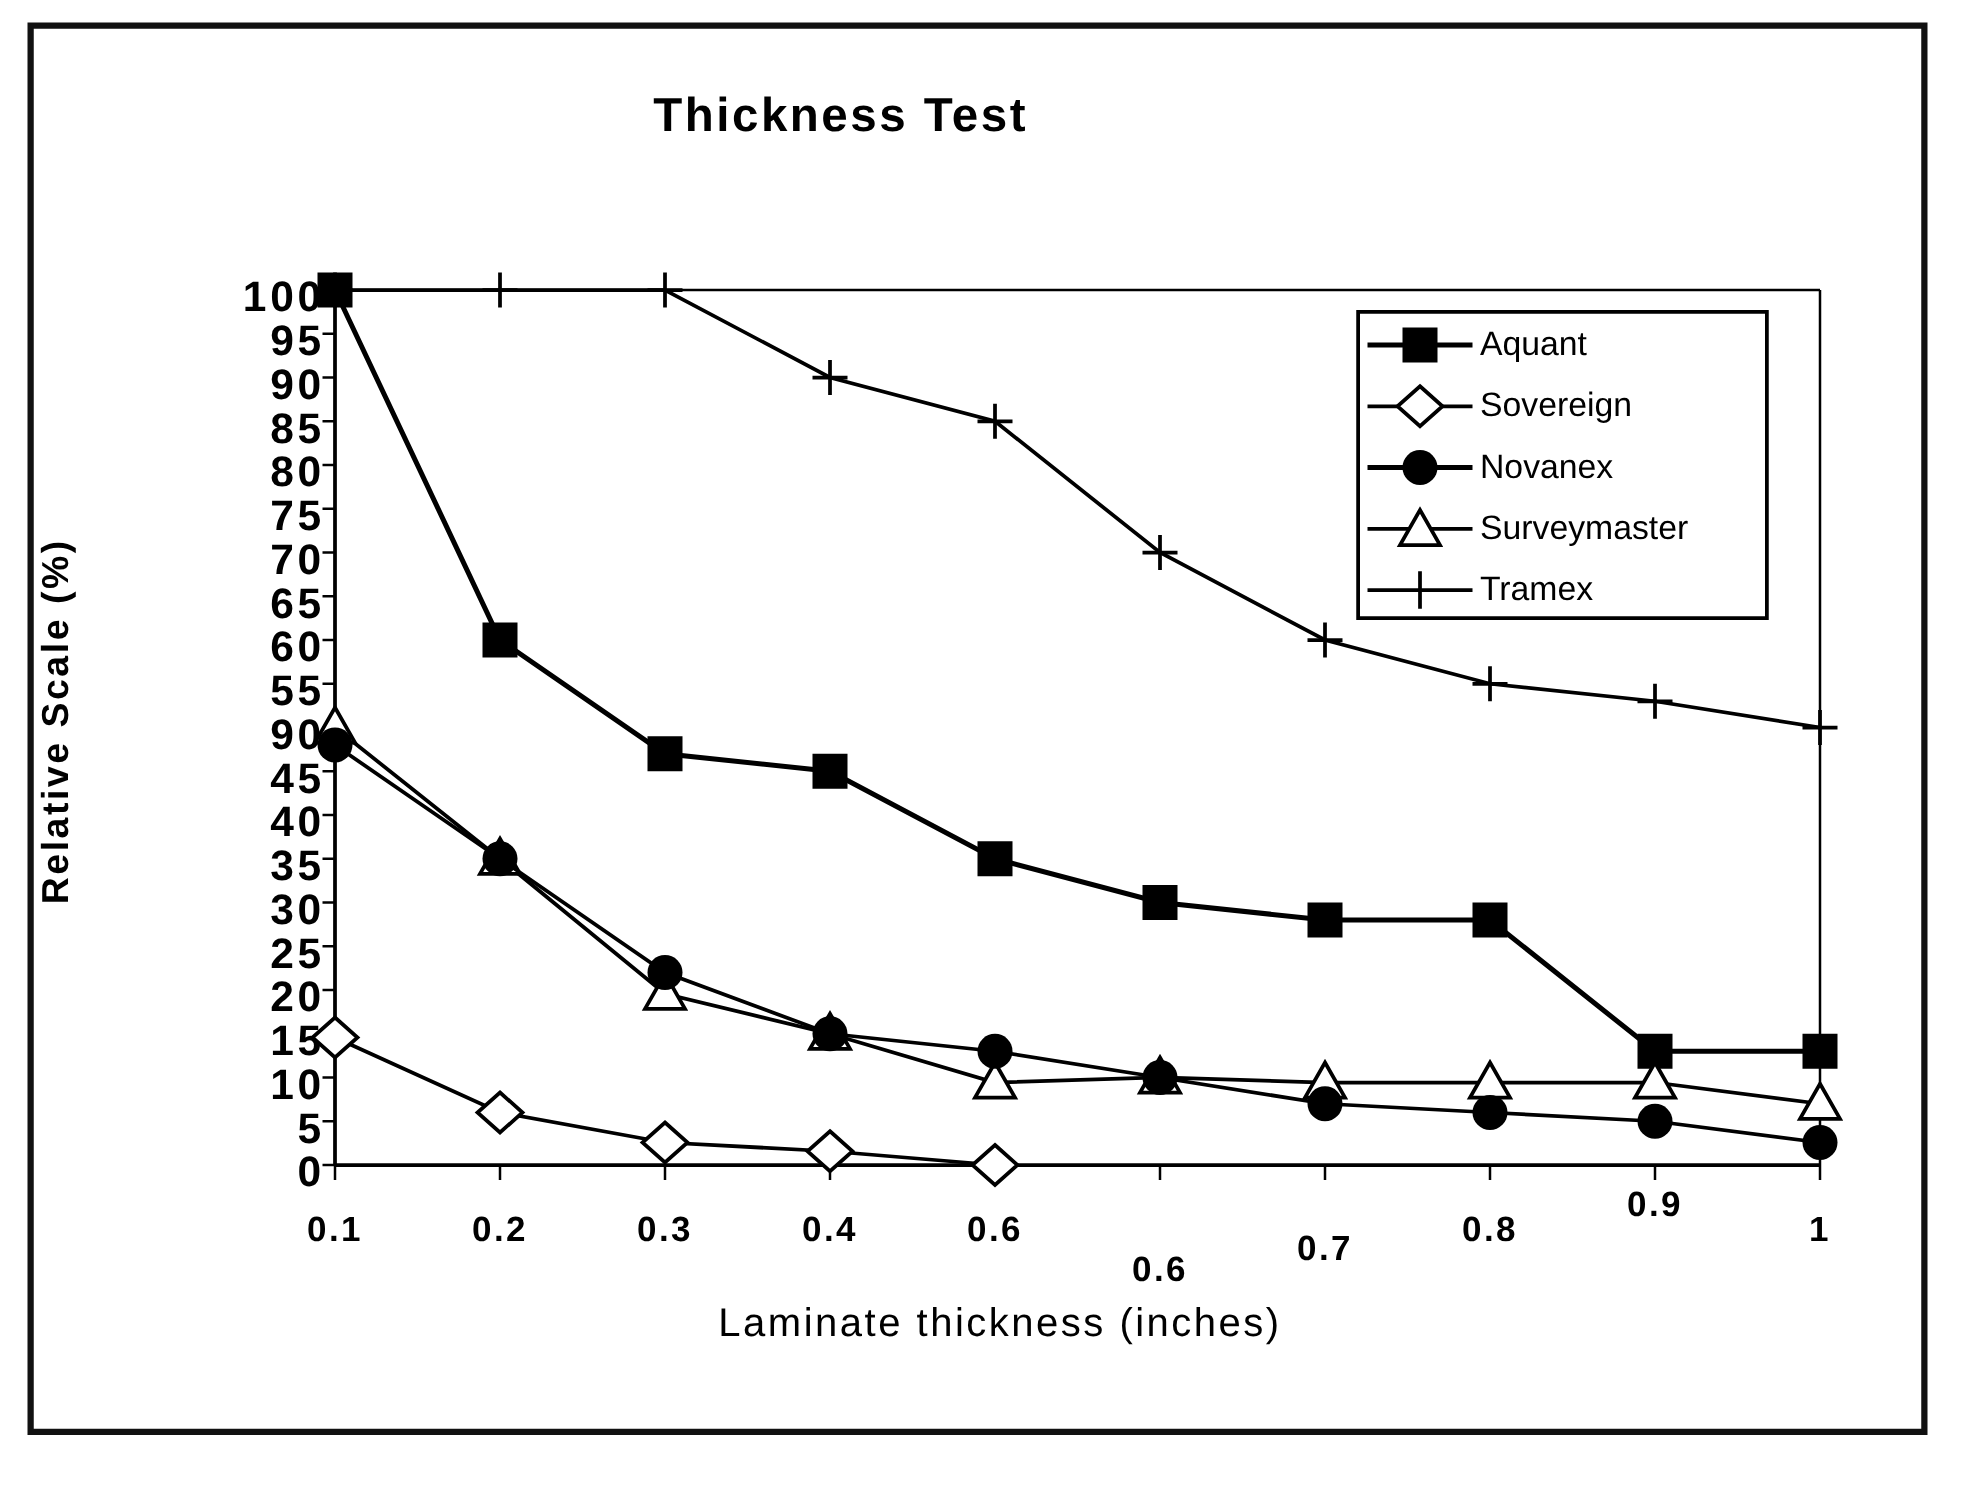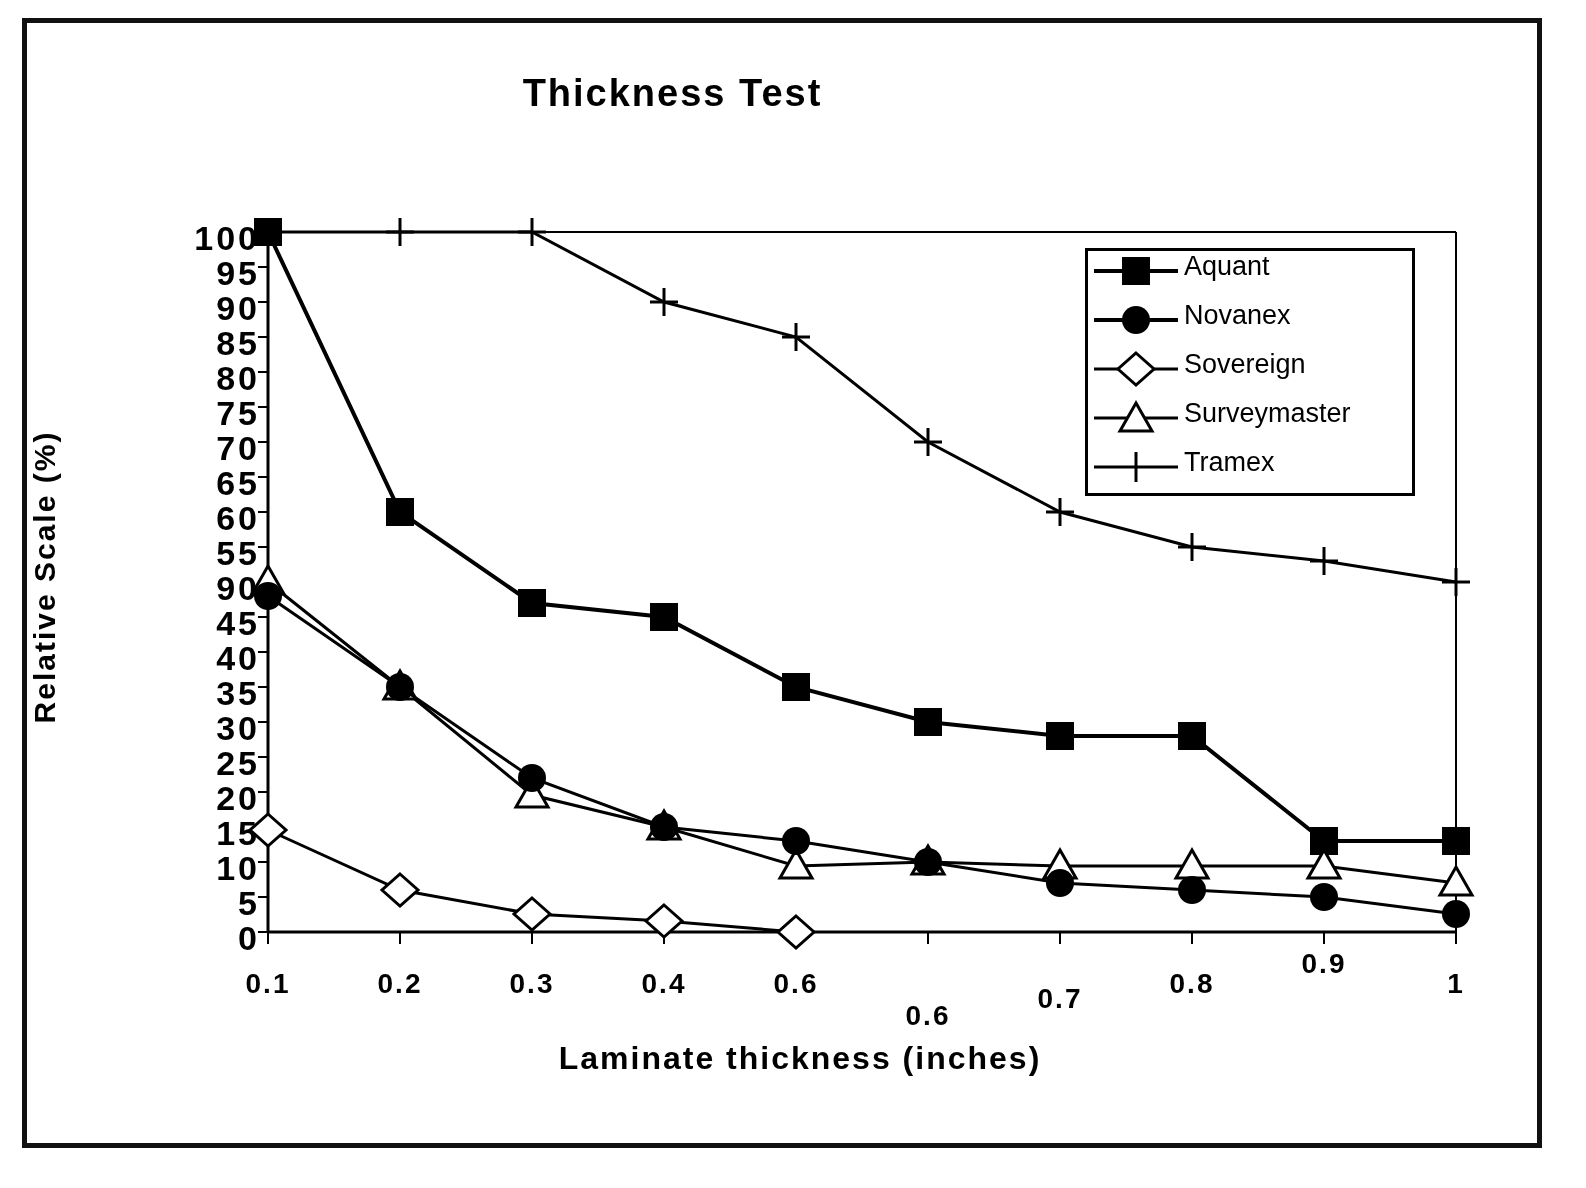--- a/index.html
+++ b/index.html
@@ -61,21 +61,21 @@
     transform: rotate(-90deg);
     transform-origin: center center;
   }
   #x-axis-label {
     position: absolute;
     left: 160px;
     top: 1040px;
     width: 1280px;
     text-align: center;
     font-size: 32px;
-    font-weight: bold;
+    font-weight: normal;
     letter-spacing: 2px;
   }
   .tick-label-y {
     position: absolute;
     text-align: right;
     font-size: 34px;
     font-weight: bold;
     letter-spacing: 3px;
     width: 110px;
   }
@@ -94,20 +94,21 @@
     width: 330px;
     height: 248px;
     border: 3px solid #000;
     background: #ffffff;
     box-sizing: border-box;
   }
   .legend-row {
     position: relative;
     height: 49px;
     display: flex;
+    align-items: center;
   }
   .legend-sample {
     position: relative;
     width: 96px;
     height: 40px;
     flex: 0 0 96px;
   }
   .legend-label {
     font-size: 27px;
     letter-spacing: 0px;
@@ -300,39 +301,39 @@
           <svg width="96" height="40">
             <line x1="6" y1="20" x2="90" y2="20" stroke="#000" stroke-width="4"></line>
             <rect x="34" y="6" width="28" height="28" fill="#000"></rect>
           </svg>
         </div>
         <span class="legend-label">Aquant</span>
       </div>
       <div class="legend-row">
         <div class="legend-sample">
           <svg width="96" height="40">
+            <line x1="6" y1="20" x2="90" y2="20" stroke="#000" stroke-width="3"></line>
+            <polygon points="48,4 66,20 48,36 30,20" fill="#fff" stroke="#000" stroke-width="3"></polygon>
+          </svg>
+        </div>
+        <span class="legend-label">Sovereign</span>
+      </div>
+      <div class="legend-row">
+        <div class="legend-sample">
+          <svg width="96" height="40">
             <line x1="6" y1="20" x2="90" y2="20" stroke="#000" stroke-width="4"></line>
             <circle cx="48" cy="20" r="14" fill="#000"></circle>
           </svg>
         </div>
         <span class="legend-label">Novanex</span>
       </div>
       <div class="legend-row">
         <div class="legend-sample">
           <svg width="96" height="40">
             <line x1="6" y1="20" x2="90" y2="20" stroke="#000" stroke-width="3"></line>
-            <polygon points="48,4 66,20 48,36 30,20" fill="#fff" stroke="#000" stroke-width="3"></polygon>
-          </svg>
-        </div>
-        <span class="legend-label">Sovereign</span>
-      </div>
-      <div class="legend-row">
-        <div class="legend-sample">
-          <svg width="96" height="40">
-            <line x1="6" y1="20" x2="90" y2="20" stroke="#000" stroke-width="3"></line>
             <polygon points="48,5 64,33 32,33" fill="#fff" stroke="#000" stroke-width="3"></polygon>
           </svg>
         </div>
         <span class="legend-label">Surveymaster</span>
       </div>
       <div class="legend-row">
         <div class="legend-sample">
           <svg width="96" height="40">
             <line x1="6" y1="20" x2="90" y2="20" stroke="#000" stroke-width="3"></line>
             <line x1="48" y1="5" x2="48" y2="35" stroke="#000" stroke-width="3"></line>

